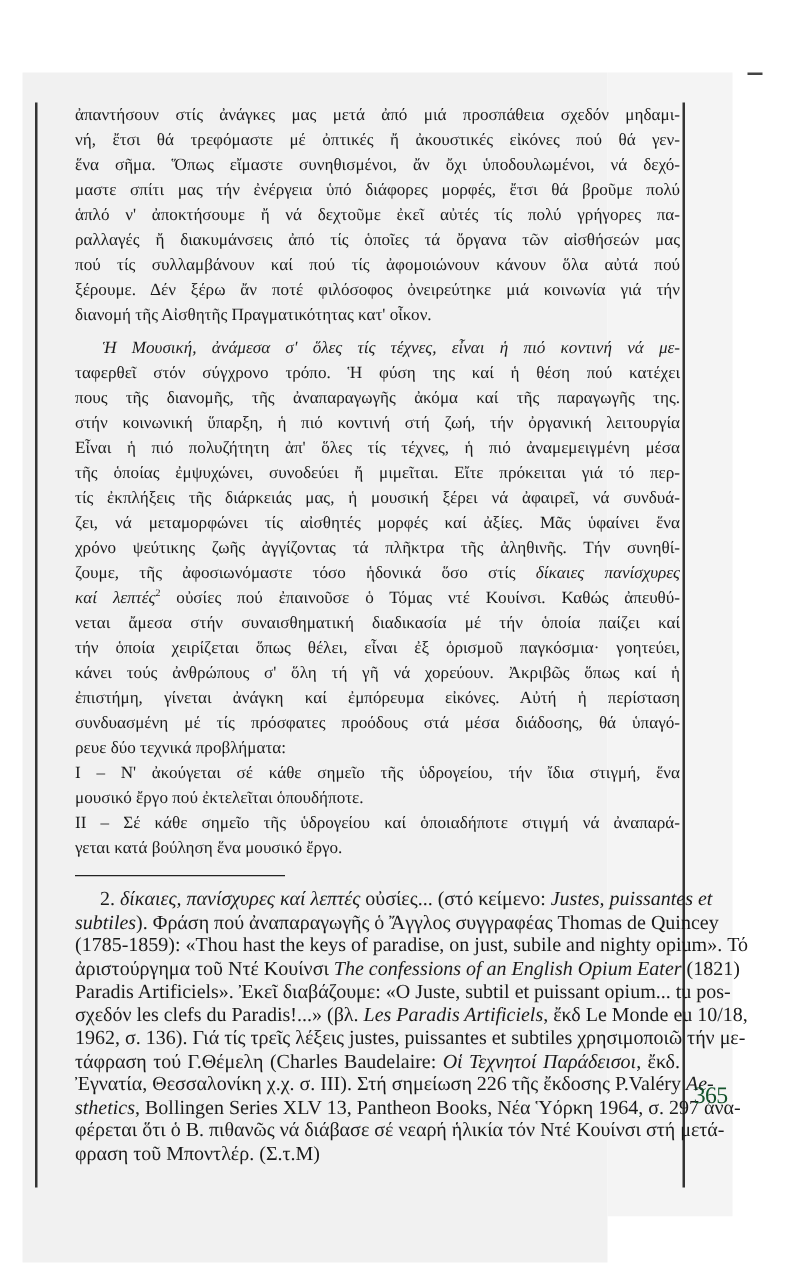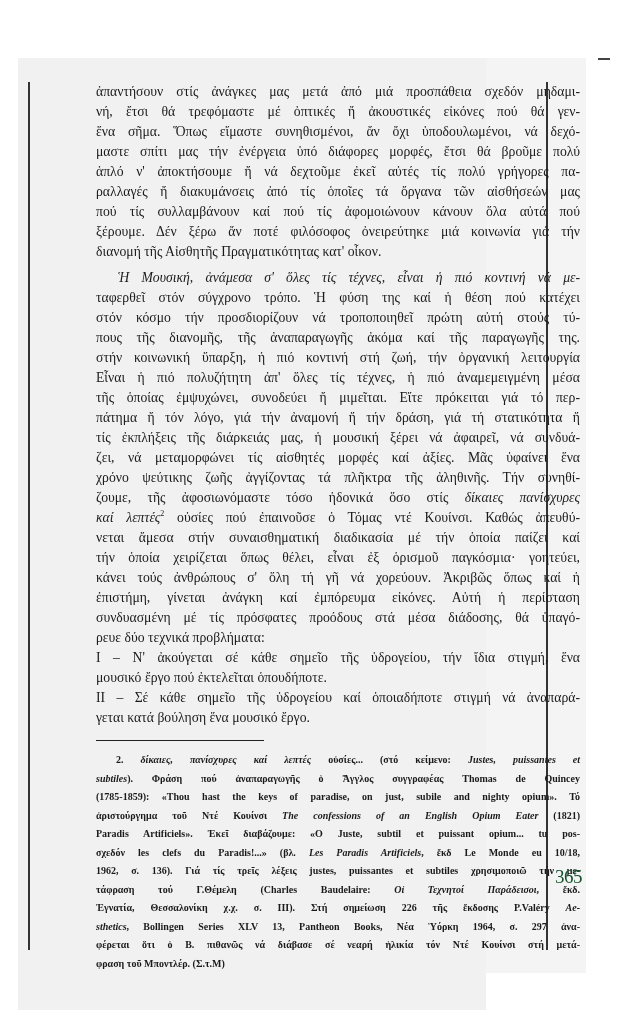--- a/index.html
+++ b/index.html
@@ -12,29 +12,29 @@
     background: #f1f1f1;
   }
   .scan-bg-right {
     position: absolute; left: 486px; top: 58px; width: 100px; height: 915px; background: #f4f4f4;
   }
   .top-mark { position: absolute; left: 598px; top: 58px; width: 12px; height: 2px; background: #444; }
   .rule-left { position: absolute; left: 28px; top: 82px; width: 2px; height: 868px; background: #333; }
   .rule-right { position: absolute; left: 546px; top: 82px; width: 2px; height: 868px; background: #333; }
   .page {
     position: absolute; left: 60px; top: 82px; width: 484px;
-    font-size: 13.7px; line-height: 20px; text-align: justify; margin-left: 36px;
+    font-size: 13.7px; line-height: 20px; text-align: justify;
   }
   .para { margin: 0; }
   .para + .para { margin-top: 6px; }
   .indent { text-indent: 22px; font-style: italic; }
   .line { display: block; text-align: justify; text-align-last: justify; white-space: nowrap; }
   .line.last { text-align-last: left; }
   .footnote-rule { width: 168px; height: 1px; background: #222; margin: 12px 0 10px 0; }
-  .footnote { font-size: 10px; line-height: 18.5px; font-weight: bold; }
+  .footnote { font-size: 16px; line-height: 18.5px; }
   .fn-indent { padding-left: 20px; }
   .page-number {
     position: absolute; left: 555px; top: 866px; font-size: 19px; color: #14532d;
     font-family: "Liberation Serif", serif; letter-spacing: -0.5px;
   }
   i { font-style: italic; }
   sup { font-size: 8px; vertical-align: super; line-height: 0; }
 </style>
 </head>
 <body>
@@ -54,26 +54,24 @@
     <span class="line">ἁπλό ν' ἀποκτήσουμε ἤ νά δεχτοῦμε ἐκεῖ αὐτές τίς πολύ γρήγορες πα-</span>
     <span class="line">ραλλαγές ἤ διακυμάνσεις ἀπό τίς ὁποῖες τά ὄργανα τῶν αἰσθήσεών μας</span>
     <span class="line">πού τίς συλλαμβάνουν καί πού τίς ἀφομοιώνουν κάνουν ὅλα αὐτά πού</span>
     <span class="line">ξέρουμε. Δέν ξέρω ἄν ποτέ φιλόσοφος ὀνειρεύτηκε μιά κοινωνία γιά τήν</span>
     <span class="line last">διανομή τῆς Αἰσθητῆς Πραγματικότητας κατ' οἶκον.</span>
   </div>
 
   <div class="para">
     <span class="line indent" style="padding-left:22px;text-indent:0;">Ἡ Μουσική, ἀνάμεσα σ' ὅλες τίς τέχνες, εἶναι ἡ πιό κοντινή νά με-</span>
     <span class="line">ταφερθεῖ στόν σύγχρονο τρόπο. Ἡ φύση της καί ἡ θέση πού κατέχει</span>
-    <span class="line">στόν κόσμο τήν προσδιορίζουν νά τροποποιηθεῖ πρώτη αὐτή στούς τύ-</span>
     <span class="line">πους τῆς διανομῆς, τῆς ἀναπαραγωγῆς ἀκόμα καί τῆς παραγωγῆς της.</span>
     <span class="line">στήν κοινωνική ὕπαρξη, ἡ πιό κοντινή στή ζωή, τήν ὀργανική λειτουργία</span>
     <span class="line">Εἶναι ἡ πιό πολυζήτητη ἀπ' ὅλες τίς τέχνες, ἡ πιό ἀναμεμειγμένη μέσα</span>
     <span class="line">τῆς ὁποίας ἐμψυχώνει, συνοδεύει ἤ μιμεῖται. Εἴτε πρόκειται γιά τό περ-</span>
-    <span class="line">πάτημα ἤ τόν λόγο, γιά τήν ἀναμονή ἤ τήν δράση, γιά τή στατικότητα ἤ</span>
     <span class="line">τίς ἐκπλήξεις τῆς διάρκειάς μας, ἡ μουσική ξέρει νά ἀφαιρεῖ, νά συνδυά-</span>
     <span class="line">ζει, νά μεταμορφώνει τίς αἰσθητές μορφές καί ἀξίες. Μᾶς ὑφαίνει ἕνα</span>
     <span class="line">χρόνο ψεύτικης ζωῆς ἀγγίζοντας τά πλῆκτρα τῆς ἀληθινῆς. Τήν συνηθί-</span>
     <span class="line"><span>ζουμε, τῆς ἀφοσιωνόμαστε τόσο ἡδονικά ὅσο στίς </span><i>δίκαιες πανίσχυρες</i></span>
     <span class="line"><i>καί λεπτές</i><sup>2</sup><span> οὐσίες πού ἐπαινοῦσε ὁ Τόμας ντέ Κουίνσι. Καθώς ἀπευθύ-</span></span>
     <span class="line">νεται ἄμεσα στήν συναισθηματική διαδικασία μέ τήν ὁποία παίζει καί</span>
     <span class="line">τήν ὁποία χειρίζεται ὅπως θέλει, εἶναι ἐξ ὁρισμοῦ παγκόσμια· γοητεύει,</span>
     <span class="line">κάνει τούς ἀνθρώπους σ' ὅλη τή γῆ νά χορεύουν. Ἀκριβῶς ὅπως καί ἡ</span>
     <span class="line">ἐπιστήμη, γίνεται ἀνάγκη καί ἐμπόρευμα εἰκόνες. Αὐτή ἡ περίσταση</span>
     <span class="line">συνδυασμένη μέ τίς πρόσφατες προόδους στά μέσα διάδοσης, θά ὑπαγό-</span>

